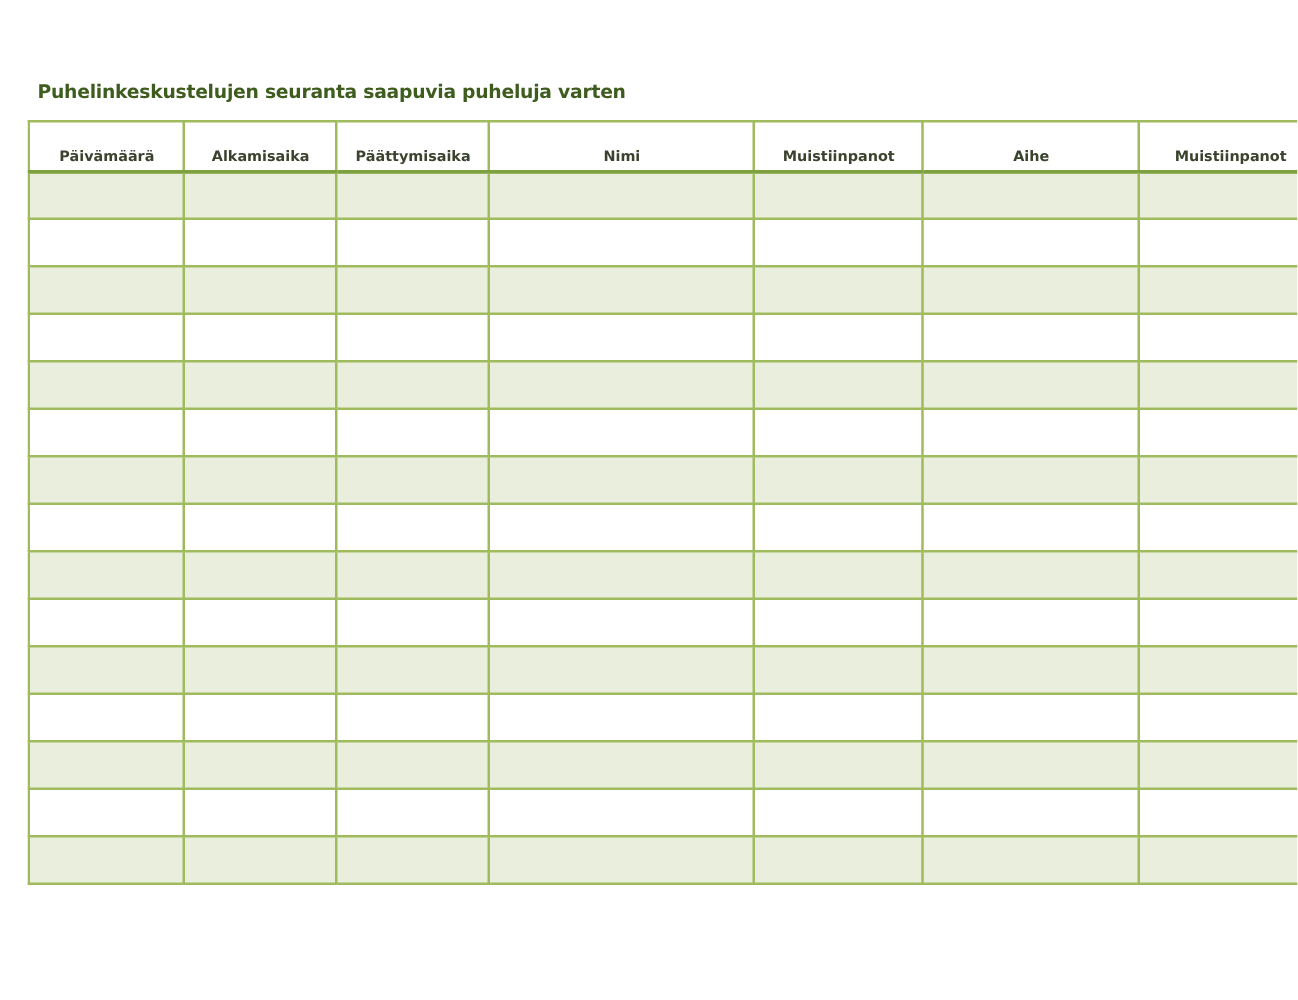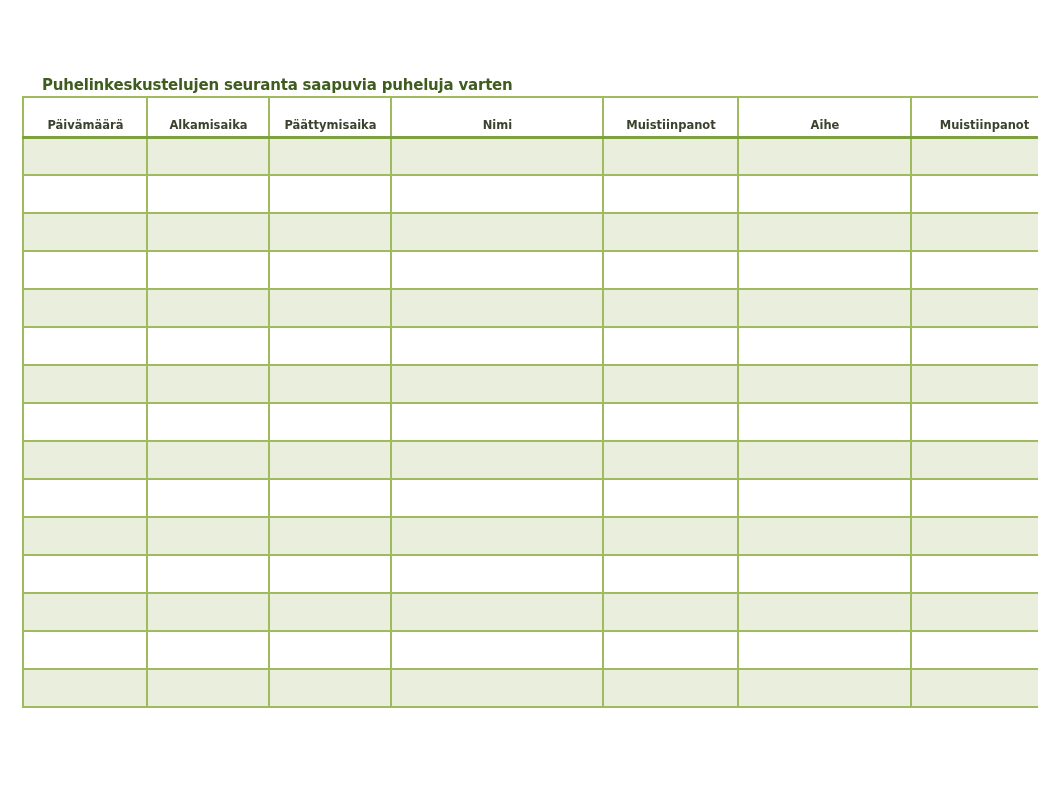--- a/index.html
+++ b/index.html
@@ -14,21 +14,21 @@
   .page {
     position: relative;
     width: 1038px;
     height: 800px;
     background: #ffffff;
   }
   .title {
     position: absolute;
     left: 30px;
     top: 64px;
-    margin: 12px;
+    margin: 0;
     font-size: 15px;
     font-weight: bold;
     letter-spacing: -0.2px;
     color: var(--title-text, #3f5c1f);
     white-space: nowrap;
     text-align: center;
   }
   .table-clip {
     position: absolute;
     left: 22px;

